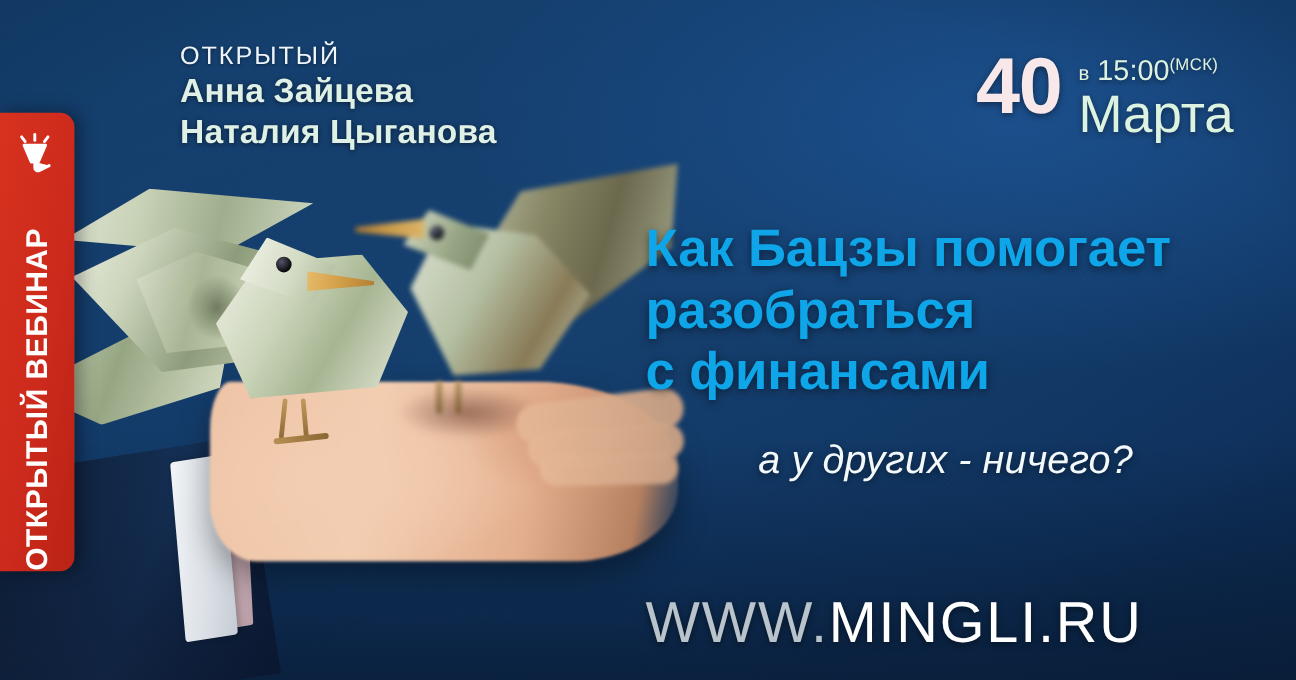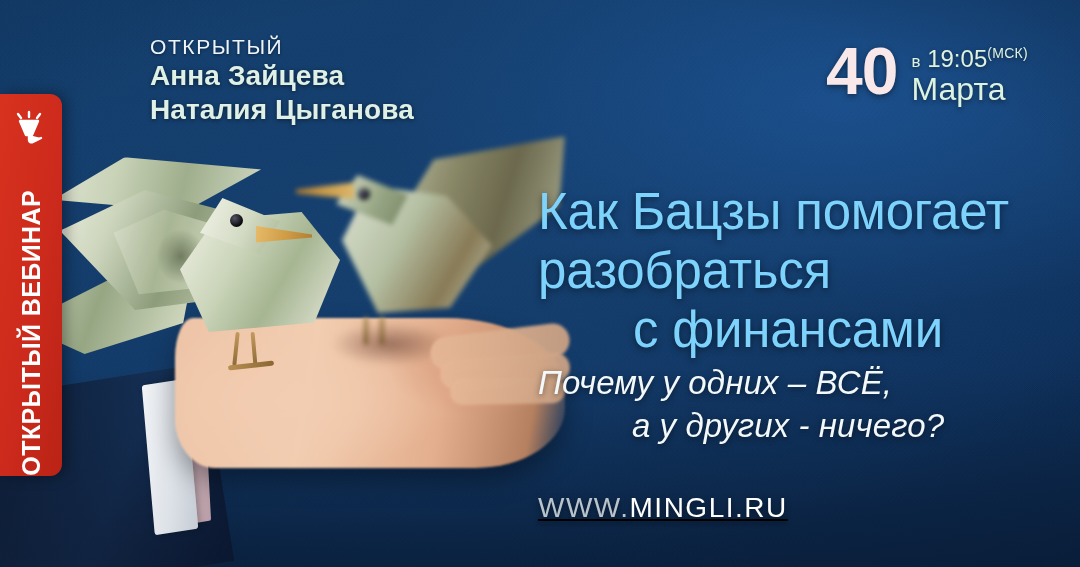--- a/index.html
+++ b/index.html
@@ -241,49 +241,48 @@
   }
   .datecol{margin-left:14px;padding-top:6px;}
   .time{
     color:#ddf2e0;font-size:24px;font-weight:400;line-height:1;
     white-space:nowrap;
     text-shadow:0 1px 4px rgba(0,0,0,.45);
   }
   .time .pre{font-size:17px;}
   .time .tz{font-size:14px;vertical-align:super;letter-spacing:.3px;}
   .month{
-    color:#ddf3e1;font-size:32px;font-weight:400;line-height:1.02;
+    color:#ddf3e1;font-size:44px;font-weight:400;line-height:1.02;
     margin-top:2px;
     text-shadow:0 2px 5px rgba(0,0,0,.45);
   }
 
   
   .headline{
     position:absolute;left:538px;top:182px;width:500px;z-index:8;
-    color:#7dd3fc;font-size:51px;font-weight:400;line-height:1.16;
+    color:#0ea5e9;font-size:44px;font-weight:700;line-height:1.16;
     letter-spacing:-.2px;
     text-shadow:0 2px 7px rgba(0,0,0,.5);
   }
-  .headline .l3{display:block;text-align:center;}
+  .headline .l3{display:block;text-align:left;}
 
   
   .subtitle{
     position:absolute;left:538px;top:362px;width:500px;z-index:8;
     color:#f3f8fb;font-size:33px;font-style:italic;font-weight:400;
     line-height:1.3;letter-spacing:.1px;
     text-shadow:0 2px 6px rgba(0,0,0,.5);
   }
   .subtitle .s2{display:block;text-align:center;}
 
   
   .url{
     position:absolute;left:538px;top:492px;z-index:8;
-    font-size:28px;font-weight:400;letter-spacing:1.5px;
+    font-size:48px;font-weight:400;letter-spacing:1.5px;
     text-shadow:0 2px 6px rgba(0,0,0,.5);
-    text-decoration:underline;
   }
   .url .www{color:#b9c3cc;}
   .url .dom{color:#ffffff;}
 </style>
 </head>
 <body>
 
 <div class="banner">
 
   <div class="bg-base"></div>
@@ -351,34 +350,33 @@
     <div class="hosts-label">ОТКРЫТЫЙ</div>
     <div class="host-name">Анна Зайцева</div>
     <div class="host-name">Наталия Цыганова</div>
   </div>
 
   <div class="datebox">
     <div class="day">40</div>
     <div class="datecol">
       <div class="time">
         <span class="pre">в</span>
-        <span>19:05</span><span class="tz">(МСК)</span>
+        <span>15:00</span><span class="tz">(МСК)</span>
       </div>
       <div class="month">Марта</div>
     </div>
   </div>
 
   <div class="headline">
     <span>Как Бацзы помогает</span>
     <span>разобраться</span>
     <span class="l3">с финансами</span>
   </div>
 
   <div class="subtitle">
-    <span>Почему у одних – ВСЁ,</span>
     <span class="s2">а у других - ничего?</span>
   </div>
 
   <div class="url">
     <span class="www">WWW.</span><span class="dom">MINGLI.RU</span>
   </div>
 
 </div>
 
 </body></html>

